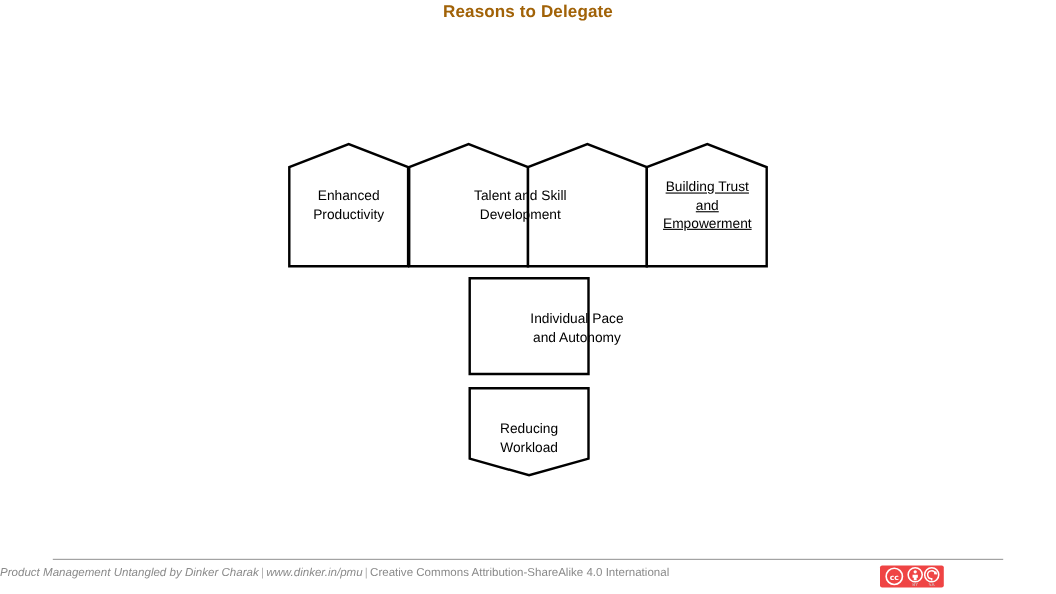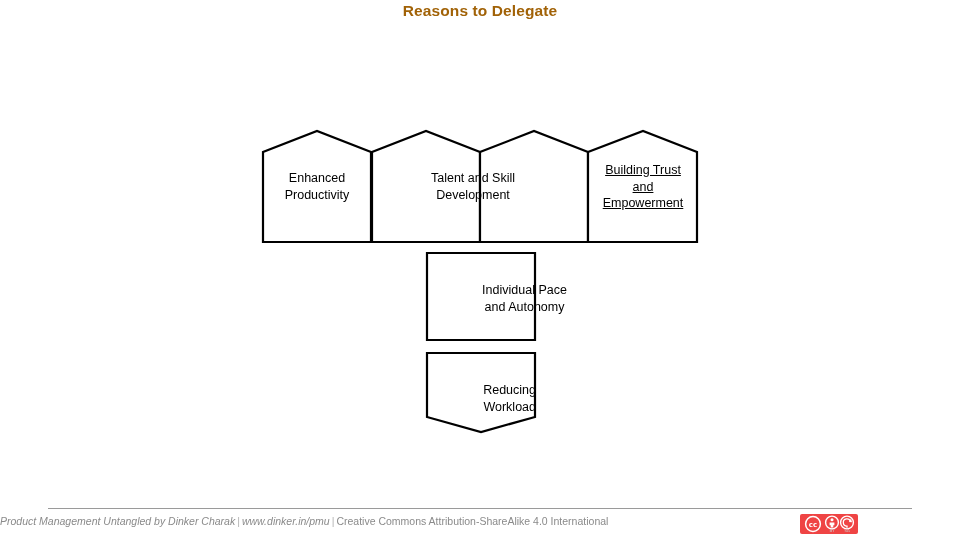--- a/index.html
+++ b/index.html
@@ -66,21 +66,21 @@
     white-space: pre-line;
   }
 
   
   .lbl-p1 { left: 262px; top: 170px; width: 110px; }
   .lbl-p2 { left: 371px; top: 170px; width: 110px; padding-left: 47px; }
   .lbl-p3 { left: 479px; top: 170px; width: 110px; }
   .lbl-p4 { left: 587px; top: 162px; width: 112px; text-decoration: underline; }
 
   .lbl-mid  { left: 434px; top: 282px; width: 93px; margin-left: 44px; }
-  .lbl-bot  { left: 426px; top: 382px; width: 110px; text-align: right; }
+  .lbl-bot  { left: 426px; top: 382px; width: 110px; }
 
   
   #footer-rule {
     position: absolute;
     left: 48px;
     top: 508px;
     width: 864px;
     height: 1px;
     background: #9a9a9a;
   }

